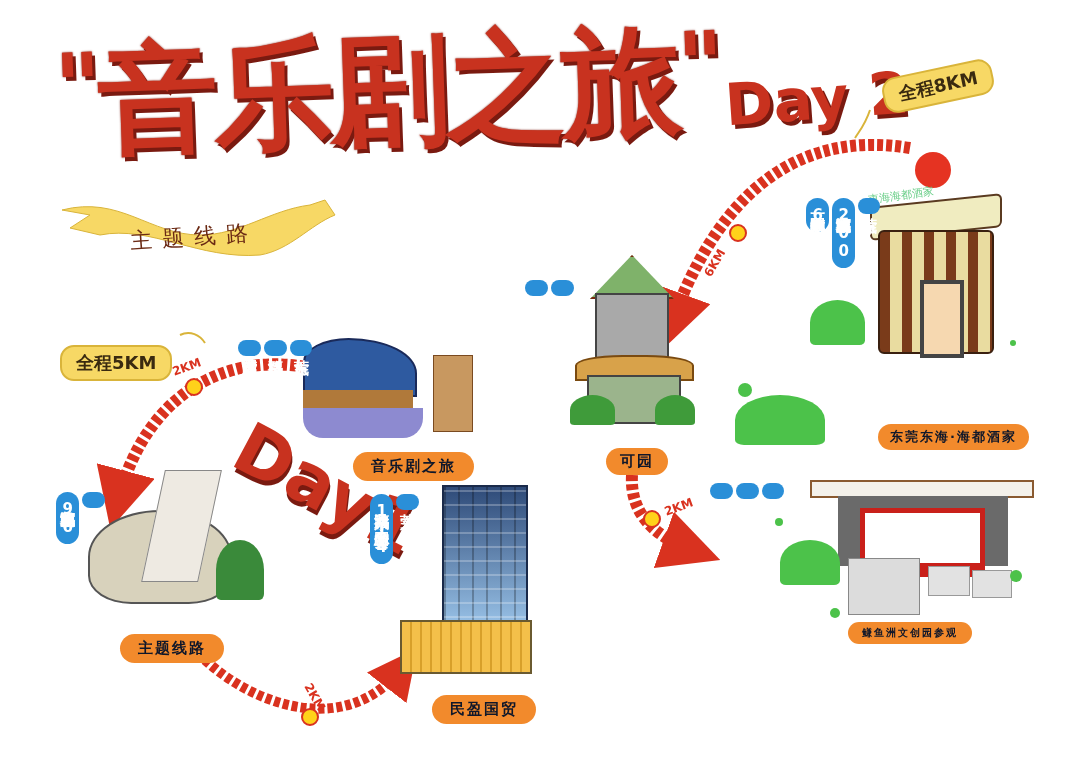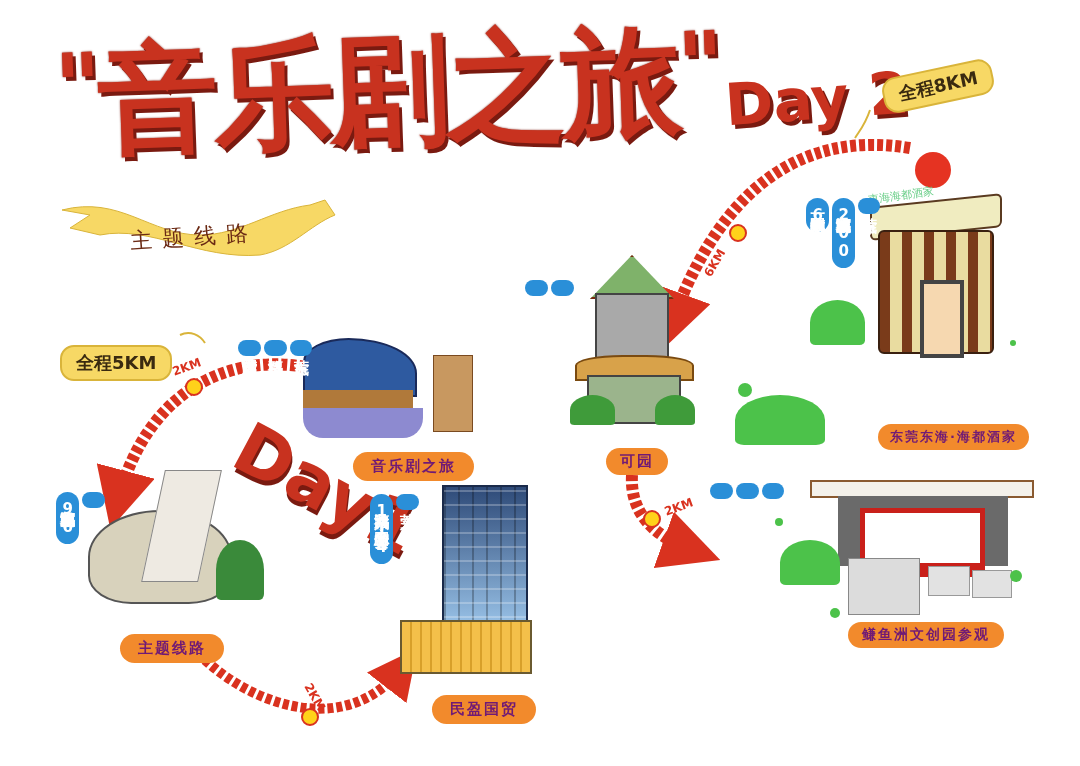--- a/index.html
+++ b/index.html
@@ -11,21 +11,21 @@
   .ribbon-text{left:130px;top:222px;font-size:22px;color:#6b2a14;letter-spacing:10px;transform:rotate(-4deg);}
   .day{font-family:"DejaVu Sans",sans-serif;font-weight:bold;color:#c8321f;text-shadow:3px 4px 0 #7a1a10;}
   .day2{left:725px;top:65px;font-size:58px;transform:rotate(-4deg);}
   .day1{left:228px;top:448px;font-size:70px;transform:rotate(28deg);}
   .bubble{background:#f7d865;border:2px solid #d9b43a;border-radius:14px;padding:4px 14px;color:#3a2a10;font-size:18px;font-weight:bold;white-space:nowrap;}
   .b8{left:882px;top:68px;transform:rotate(-12deg);}
   .b5{left:60px;top:305px;margin-top:40px;}
   .vlabel{background:#2a8fd8;color:#fff;border-radius:12px;padding:8px 3px;font-size:15px;font-weight:bold;line-height:1.12;
     writing-mode:vertical-rl;text-orientation:upright;}
   .vgroup{display:flex;flex-direction:row-reverse;gap:3px;align-items:flex-start;}
-  .tag{background:#f28a2c;color:#701a75;border-radius:16px;padding:5px 18px;font-size:15px;font-weight:bold;white-space:nowrap;letter-spacing:2px;}
+  .tag{background:#f28a2c;color:#0f172a;border-radius:16px;padding:5px 18px;font-size:15px;font-weight:bold;white-space:nowrap;letter-spacing:2px;}
   .km{color:#d9321f;font-size:12px;font-weight:bold;}
   .dot{width:14px;height:14px;border-radius:50%;background:#ffd21a;border:2px solid #d9321f;}
   .bldg{border-radius:6px;}
   .bush{background:#4cc24a;border-radius:50% 50% 10% 10%;}
   .gdot{background:#4cc24a;border-radius:50%;}
 </style>
 </head>
 <body>
 
 <svg class="abs" style="left:0;top:0" width="1080" height="766">
@@ -107,21 +107,21 @@
   <div class="abs" style="left:38px;top:78px;width:70px;height:55px;background:#dcdcdc;border:1px solid #888;"></div>
   <div class="abs" style="left:118px;top:86px;width:40px;height:28px;background:#e2e2e2;border:1px solid #999;"></div>
   <div class="abs" style="left:162px;top:90px;width:38px;height:26px;background:#e2e2e2;border:1px solid #999;"></div>
 </div>
 <div class="abs bush" style="left:780px;top:540px;width:60px;height:45px;"></div>
 <div class="abs vgroup" style="left:710px;top:483px;">
   <div class="vlabel">东莞市</div>
   <div class="vlabel">莞城街道博厦社</div>
   <div class="vlabel">区鳒鱼洲半岛</div>
 </div>
-<div class="abs tag" style="left:848px;top:622px;font-size:14px;padding:4px 14px;">鳒鱼洲文创园参观</div>
+<div class="abs tag" style="left:848px;top:622px;font-size:10px;padding:4px 14px;">鳒鱼洲文创园参观</div>
 
 <div class="abs" style="left:303px;top:330px;width:170px;height:110px;">
   <div class="abs" style="left:0;top:8px;width:110px;height:55px;background:#2e5aa0;border:2px solid #1a2a5a;border-radius:40% 60% 0 0;"></div>
   <div class="abs" style="left:0;top:60px;width:110px;height:20px;background:#b0793a;"></div>
   <div class="abs" style="left:0;top:78px;width:120px;height:30px;background:#8d8ad0;border-radius:0 0 20px 20px;"></div>
   <div class="abs" style="left:130px;top:25px;width:38px;height:75px;background:#c89860;border:1px solid #7a4a20;"></div>
 </div>
 <div class="abs vgroup" style="left:238px;top:340px;">
   <div class="vlabel">东莞市</div>
   <div class="vlabel">鸿福路</div>

